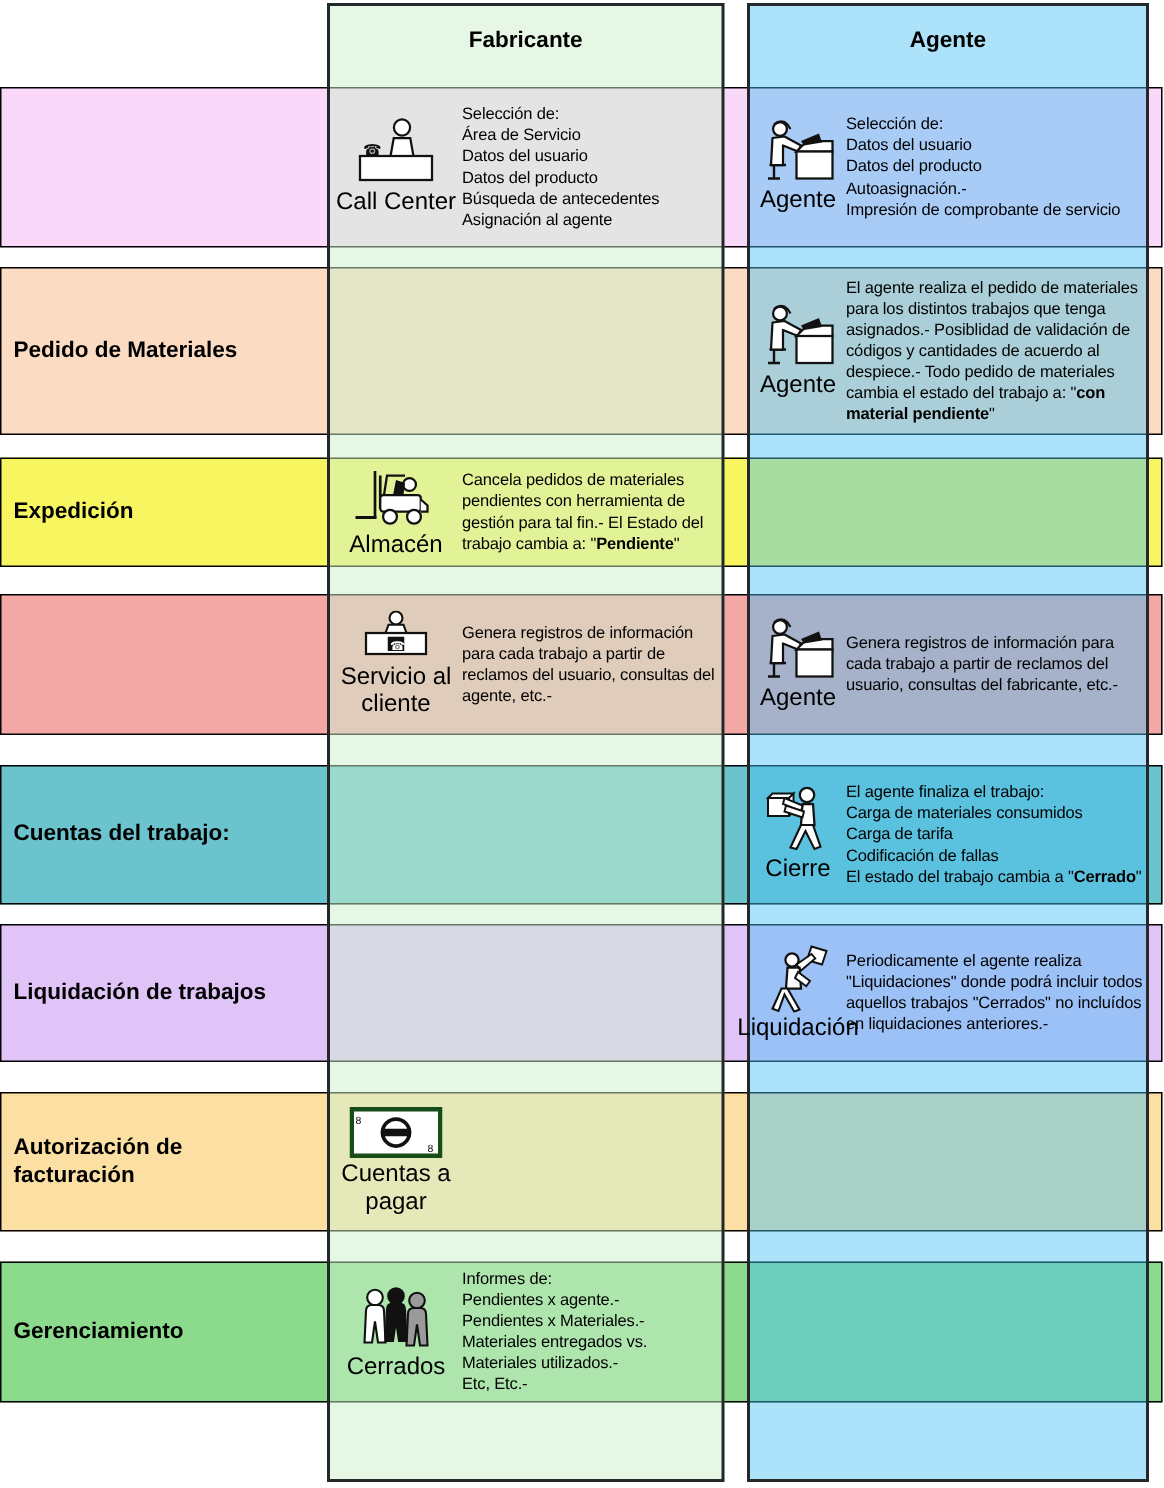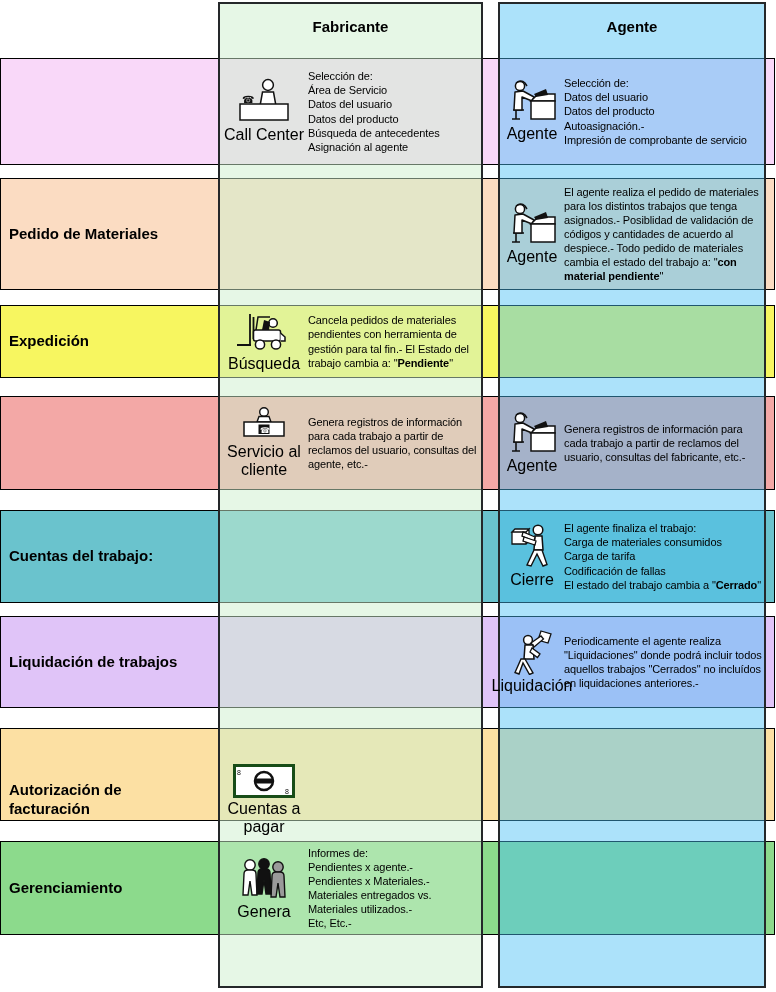--- a/index.html
+++ b/index.html
@@ -127,21 +127,21 @@
           <path d="M2 36 H16" stroke="#111" stroke-width="2" fill="none"></path>
           <path d="M15 36 V5 M18.5 30 V8" stroke="#111" stroke-width="1.8" fill="none"></path>
           <path d="M21 21 L23 8 H35" fill="none" stroke="#111" stroke-width="1.5"></path>
           <circle cx="38" cy="14" r="4.3" fill="#fff" stroke="#111" stroke-width="1.5"></circle>
           <rect x="18.5" y="21" width="27" height="11" rx="2" fill="#fff" stroke="#111" stroke-width="1.5"></rect>
           <path d="M27 21 L29 11 L35 13 L34 21 Z" fill="#111"></path>
           <path d="M45.5 24 L50 28 L50 32 L45.5 32" fill="#fff" stroke="#111" stroke-width="1.5"></path>
           <circle cx="25" cy="35.5" r="4.6" fill="#fff" stroke="#111" stroke-width="1.5"></circle>
           <circle cx="41" cy="35.5" r="4.6" fill="#fff" stroke="#111" stroke-width="1.5"></circle>
         </svg>
-        <div class="caption">Búsqueda</div>
+        <div class="caption">Almacén</div>
       </div>
       <div class="text"><span>Cancela pedidos de materiales pendientes con herramienta de gestión para tal fin.- El Estado del trabajo cambia a: "</span><b>Pendiente</b><span>"</span></div>
     </div>
   </div>
 
   <div class="row" style="top:396px;height:94px">
     <div class="cell fab">
       <div class="iconbox">
         <svg width="50" height="34" viewBox="0 0 50 34">
           <circle cx="25" cy="5" r="4.3" fill="#fff" stroke="#111" stroke-width="1.4"></circle>
@@ -206,21 +206,21 @@
           <path d="M16 16 L24 16 L25 30 L15 30 Z" fill="#fff" stroke="#111" stroke-width="1.5"></path>
           <path d="M23 19 L31 25 L28.5 28.5 L21 23 Z" fill="#fff" stroke="#111" stroke-width="1.3"></path>
           <path d="M16 30 L24 44 L20.5 45.5 L14 34 L10 45 L6 43.5 L12 30 Z" fill="#fff" stroke="#111" stroke-width="1.4"></path>
         </svg>
         <div class="caption">Liquidación</div>
       </div>
       <div class="text">Periodicamente el agente realiza "Liquidaciones" donde podrá incluir todos aquellos trabajos "Cerrados" no incluídos en liquidaciones anteriores.-</div>
     </div>
   </div>
 
-  <div class="row" style="top:744px;height:112px">
+  <div class="row" style="top:728px;height:93px">
     <div class="row-label">Autorización de facturación</div>
     <div class="cell fab">
       <div class="iconbox">
         <svg width="62" height="34" viewBox="0 0 62 34">
           <rect x="1.5" y="1.5" width="59" height="31" fill="#fff" stroke="#184D18" stroke-width="3"></rect>
           <circle cx="31" cy="17" r="9" fill="#fff" stroke="#111" stroke-width="2.5"></circle>
           <rect x="22" y="14.5" width="18" height="5" fill="#111"></rect>
           <text x="4" y="11" font-size="7" fill="#111">8</text>
           <text x="52" y="30" font-size="7" fill="#111">8</text>
         </svg>
@@ -240,21 +240,21 @@
           </g>
           <g transform="translate(41,4)">
             <circle cx="0" cy="8" r="5.2" fill="#9a9a9a" stroke="#111" stroke-width="1.4"></circle>
             <path d="M-7 38 L-6 17 Q-6 13 -2 13 H2 Q6 13 6 17 L7 38 H2 L0 24 L-2 38 Z" fill="#9a9a9a" stroke="#111" stroke-width="1.4"></path>
           </g>
           <g transform="translate(27,1)">
             <circle cx="0" cy="8" r="5.2" fill="#111" stroke="#111" stroke-width="1.4"></circle>
             <path d="M-7 38 L-6 17 Q-6 13 -2 13 H2 Q6 13 6 17 L7 38 H2 L0 24 L-2 38 Z" fill="#111" stroke="#111" stroke-width="1.4"></path>
           </g>
         </svg>
-        <div class="caption">Genera</div>
+        <div class="caption">Cerrados</div>
       </div>
       <div class="text">
         <div class="line">Informes de:</div>
         <div class="line">Pendientes x agente.-</div>
         <div class="line">Pendientes x Materiales.-</div>
         <div class="line">Materiales entregados vs.</div>
         <div class="line">Materiales utilizados.-</div>
         <div class="line">Etc, Etc.-</div>
       </div>
     </div>

